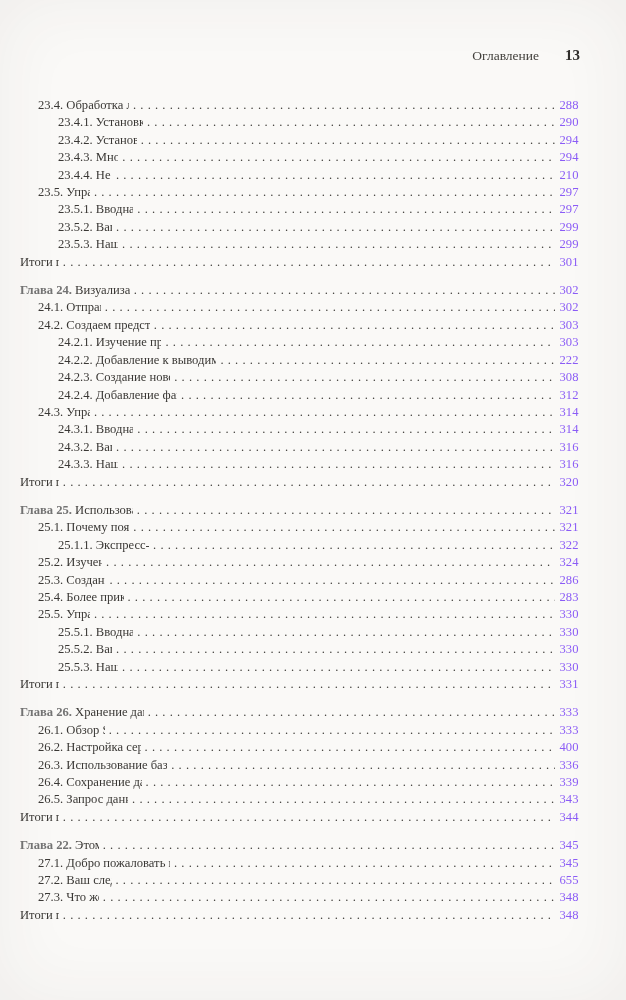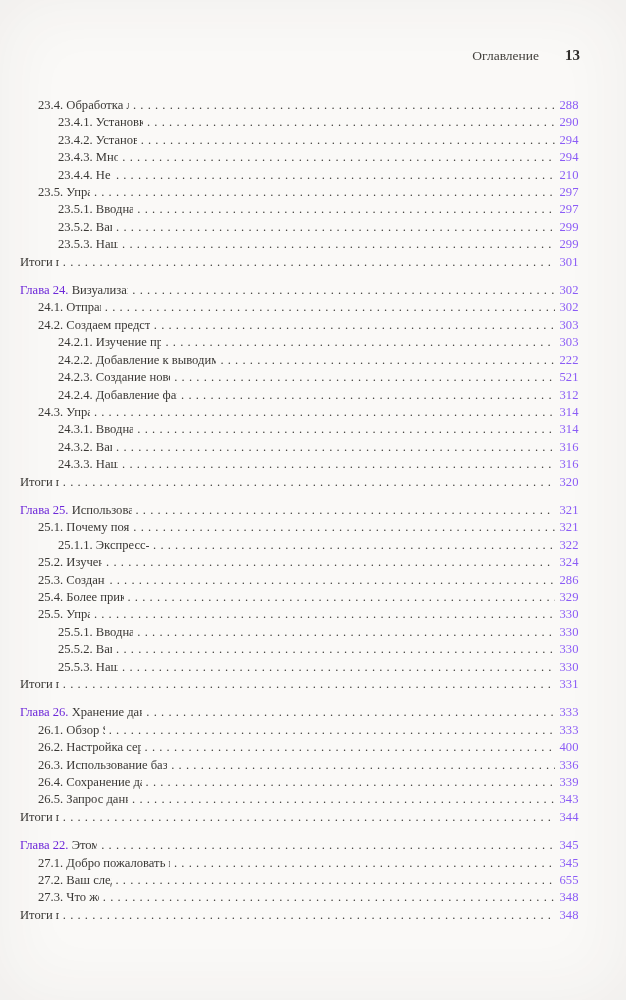--- a/index.html
+++ b/index.html
@@ -42,21 +42,21 @@
     display: flex;
     align-items: baseline;
     line-height: 17.4px;
     font-size: 12.6px;
     white-space: nowrap;
   }
   .toc-row.level1 { padding-left: 18px; }
   .toc-row.level2 { padding-left: 38px; }
   .toc-row.chapter { margin-top: 11px; }
   .toc-title { flex: 0 1 auto; overflow: hidden; }
-  .chapter-prefix { font-weight: normal; color: #6d28d9; }
+  .chapter-prefix { font-weight: bold; color: #737373; }
   .leader {
     flex: 1 1 auto;
     overflow: hidden;
     min-width: 10px;
     margin: 0 3px 0 4px;
     color: #45433f;
   }
   .leader::after {
     content: "...................................................................................................................";
     letter-spacing: 4.2px;
@@ -149,21 +149,21 @@
         <span class="toc-page">303</span>
       </div>
       <div class="toc-row level2">
         <span class="toc-title">24.2.2. Добавление к выводимым объектам пользовательского имени типа.</span>
         <span class="leader"></span>
         <span class="toc-page">222</span>
       </div>
       <div class="toc-row level2">
         <span class="toc-title">24.2.3. Создание нового файла представлений.</span>
         <span class="leader"></span>
-        <span class="toc-page">521</span>
+        <span class="toc-page">308</span>
       </div>
       <div class="toc-row level2">
         <span class="toc-title">24.2.4. Добавление файла представления в модуль</span>
         <span class="leader"></span>
         <span class="toc-page">312</span>
       </div>
       <div class="toc-row level1">
         <span class="toc-title">24.3. Упражнения</span>
         <span class="leader"></span>
         <span class="toc-page">314</span>
@@ -209,21 +209,21 @@
         <span class="toc-page">324</span>
       </div>
       <div class="toc-row level1">
         <span class="toc-title">25.3. Создание обертки.</span>
         <span class="leader"></span>
         <span class="toc-page">286</span>
       </div>
       <div class="toc-row level1">
         <span class="toc-title">25.4. Более прикладной пример</span>
         <span class="leader"></span>
-        <span class="toc-page">329</span>
+        <span class="toc-page">283</span>
       </div>
       <div class="toc-row level1">
         <span class="toc-title">25.5. Упражнения</span>
         <span class="leader"></span>
         <span class="toc-page">330</span>
       </div>
       <div class="toc-row level2">
         <span class="toc-title">25.5.1. Вводная информация</span>
         <span class="leader"></span>
         <span class="toc-page">330</span>

